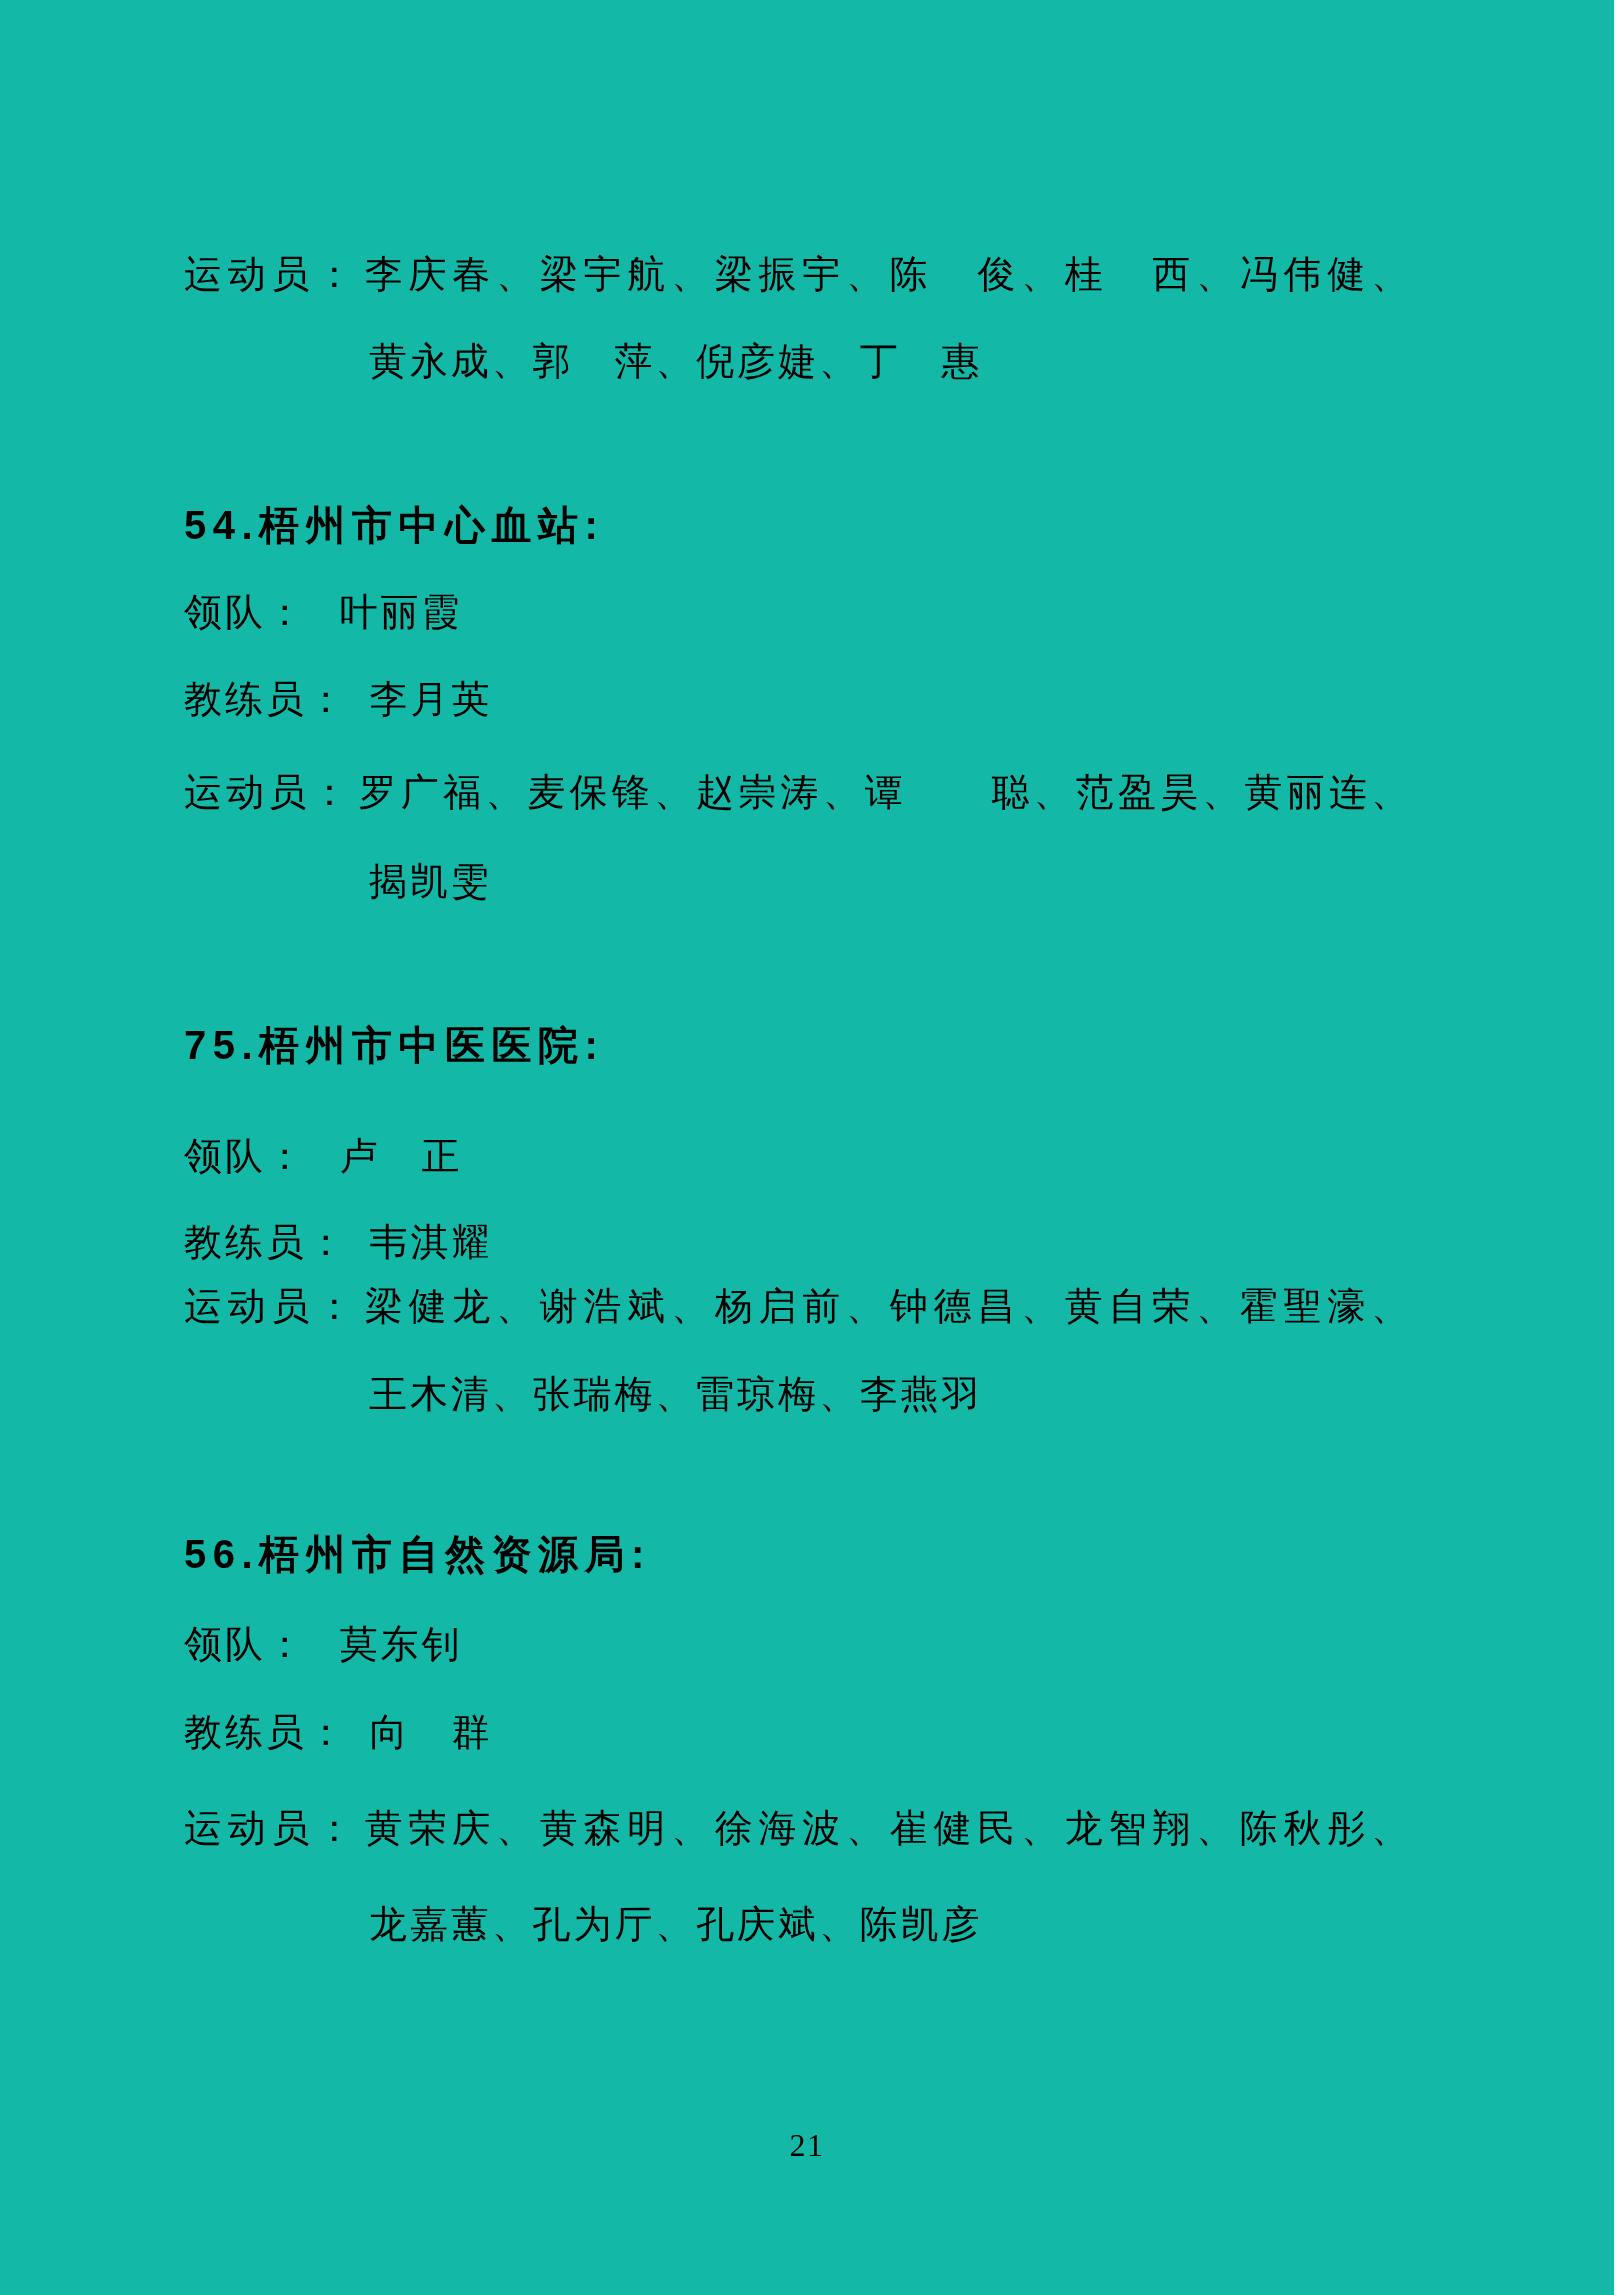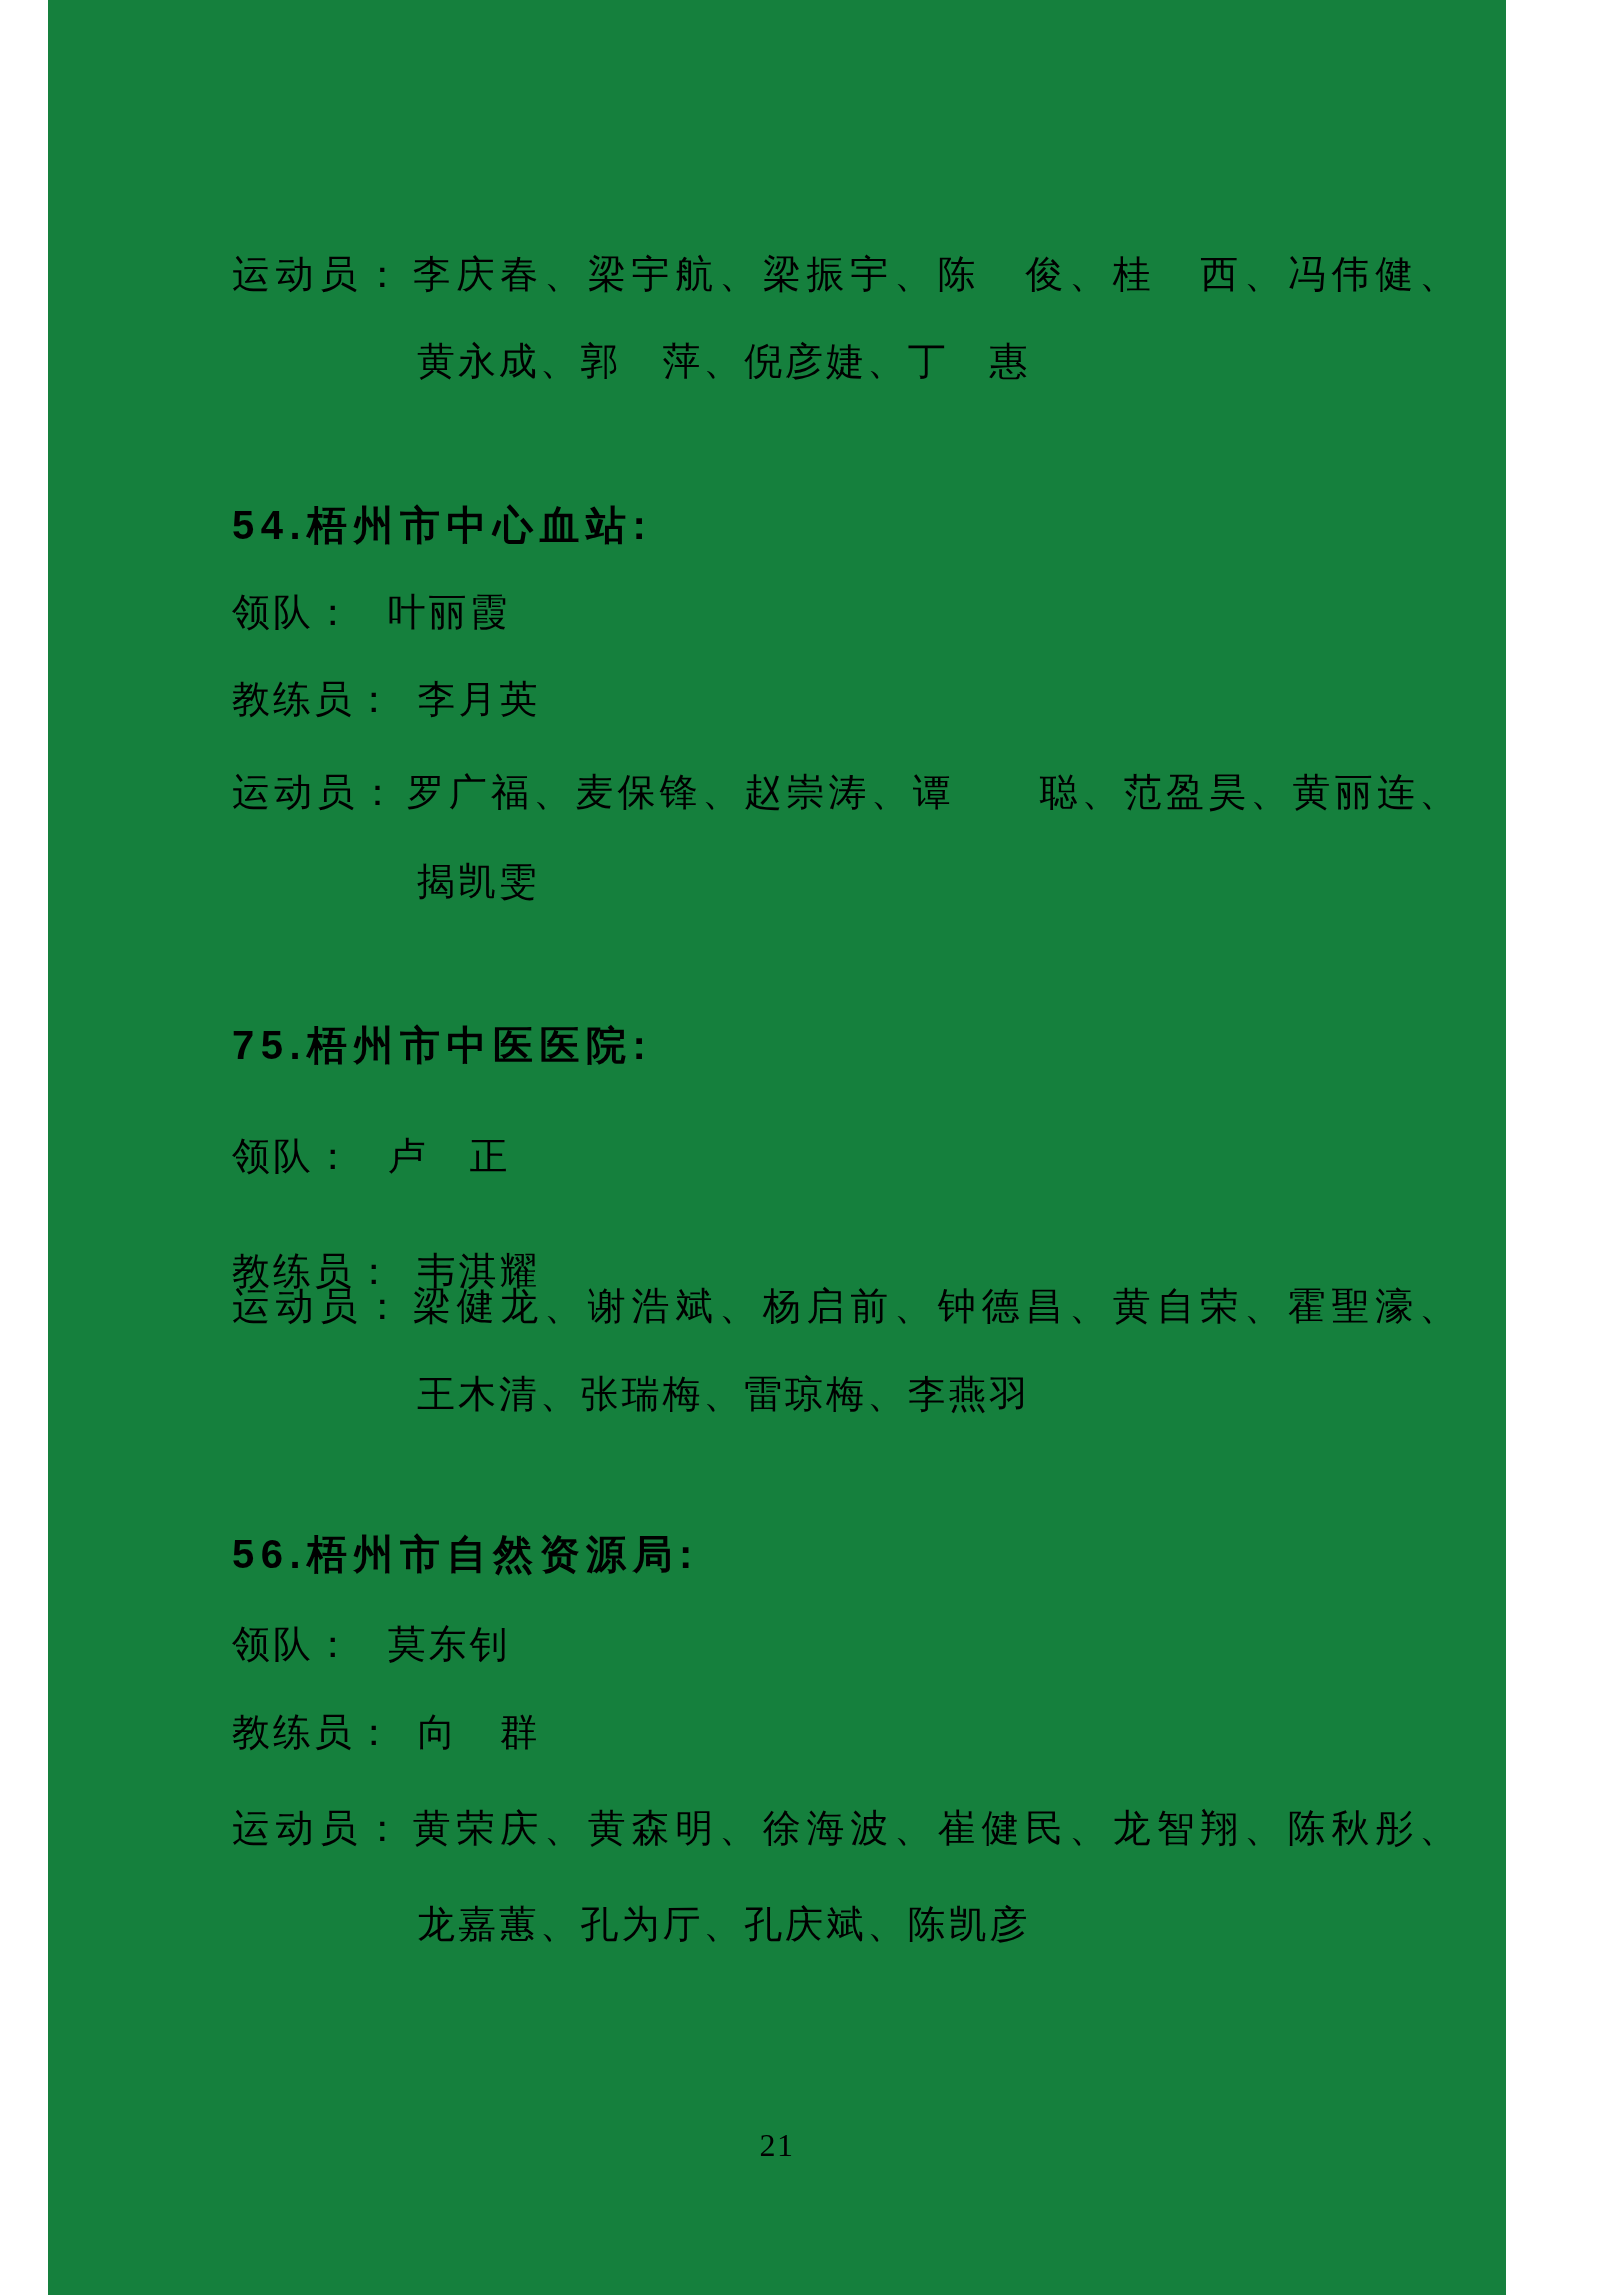--- a/index.html
+++ b/index.html
@@ -2,27 +2,26 @@
 <html style="font-size:11.6px"><head>
 <meta charset="utf-8">
 <style>
   html, body {
     margin: 0;
     padding: 0;
     background: #ffffff;
   }
   .page {
     position: relative;
-    width: 1458px;
+    width: 1614px;
     height: 2295px;
-    background: #15803d;
+    background: #14b8a6;
     color: #000000;
     font-family: "Liberation Serif", "DejaVu Serif", serif;
     overflow: hidden;
-    margin-left: 48px;
   }
   .line {
     position: absolute;
     left: 184px;
     font-size: 38px;
     line-height: 45px;
     letter-spacing: 2.9px;
     white-space: nowrap;
   }
   
@@ -65,21 +64,21 @@
   <div class="line cont" style="top:339px"><span>黄永成、郭　萍、倪彦婕、丁　惠</span></div>
 
   <div class="line heading" style="top:503px">54.梧州市中心血站:</div>
   <div class="line" style="top:590px"><span class="lbl-leader">领队：</span><span>叶丽霞</span></div>
   <div class="line" style="top:677px"><span class="lbl-coach">教练员：</span><span>李月英</span></div>
   <div class="line j" style="top:770px"><span class="lbl-ath">运动员：</span><span>罗广福、麦保锋、赵崇涛、谭　　聪、范盈昊、黄丽连、</span></div>
   <div class="line cont" style="top:859px"><span>揭凯雯</span></div>
 
   <div class="line heading" style="top:1023px">75.梧州市中医医院:</div>
   <div class="line" style="top:1134px"><span class="lbl-leader">领队：</span><span>卢　正</span></div>
-  <div class="line" style="top:1249px"><span class="lbl-coach">教练员：</span><span>韦淇耀</span></div>
+  <div class="line" style="top:1220px"><span class="lbl-coach">教练员：</span><span>韦淇耀</span></div>
   <div class="line cont" style="top:1372px"><span>王木清、张瑞梅、雷琼梅、李燕羽</span></div>
   <div class="line j" style="top:1284px"><span class="lbl-ath">运动员：</span><span>梁健龙、谢浩斌、杨启前、钟德昌、黄自荣、霍聖濠、</span></div>
 
   <div class="line heading" style="top:1532px">56.梧州市自然资源局:</div>
   <div class="line" style="top:1622px"><span class="lbl-leader">领队：</span><span>莫东钊</span></div>
   <div class="line" style="top:1710px"><span class="lbl-coach">教练员：</span><span>向　群</span></div>
   <div class="line cont" style="top:1902px"><span>龙嘉蕙、孔为厅、孔庆斌、陈凯彦</span></div>
   <div class="line j" style="top:1806px"><span class="lbl-ath">运动员：</span><span>黄荣庆、黄森明、徐海波、崔健民、龙智翔、陈秋彤、</span></div>
 
   <div class="pagenum">21</div>

